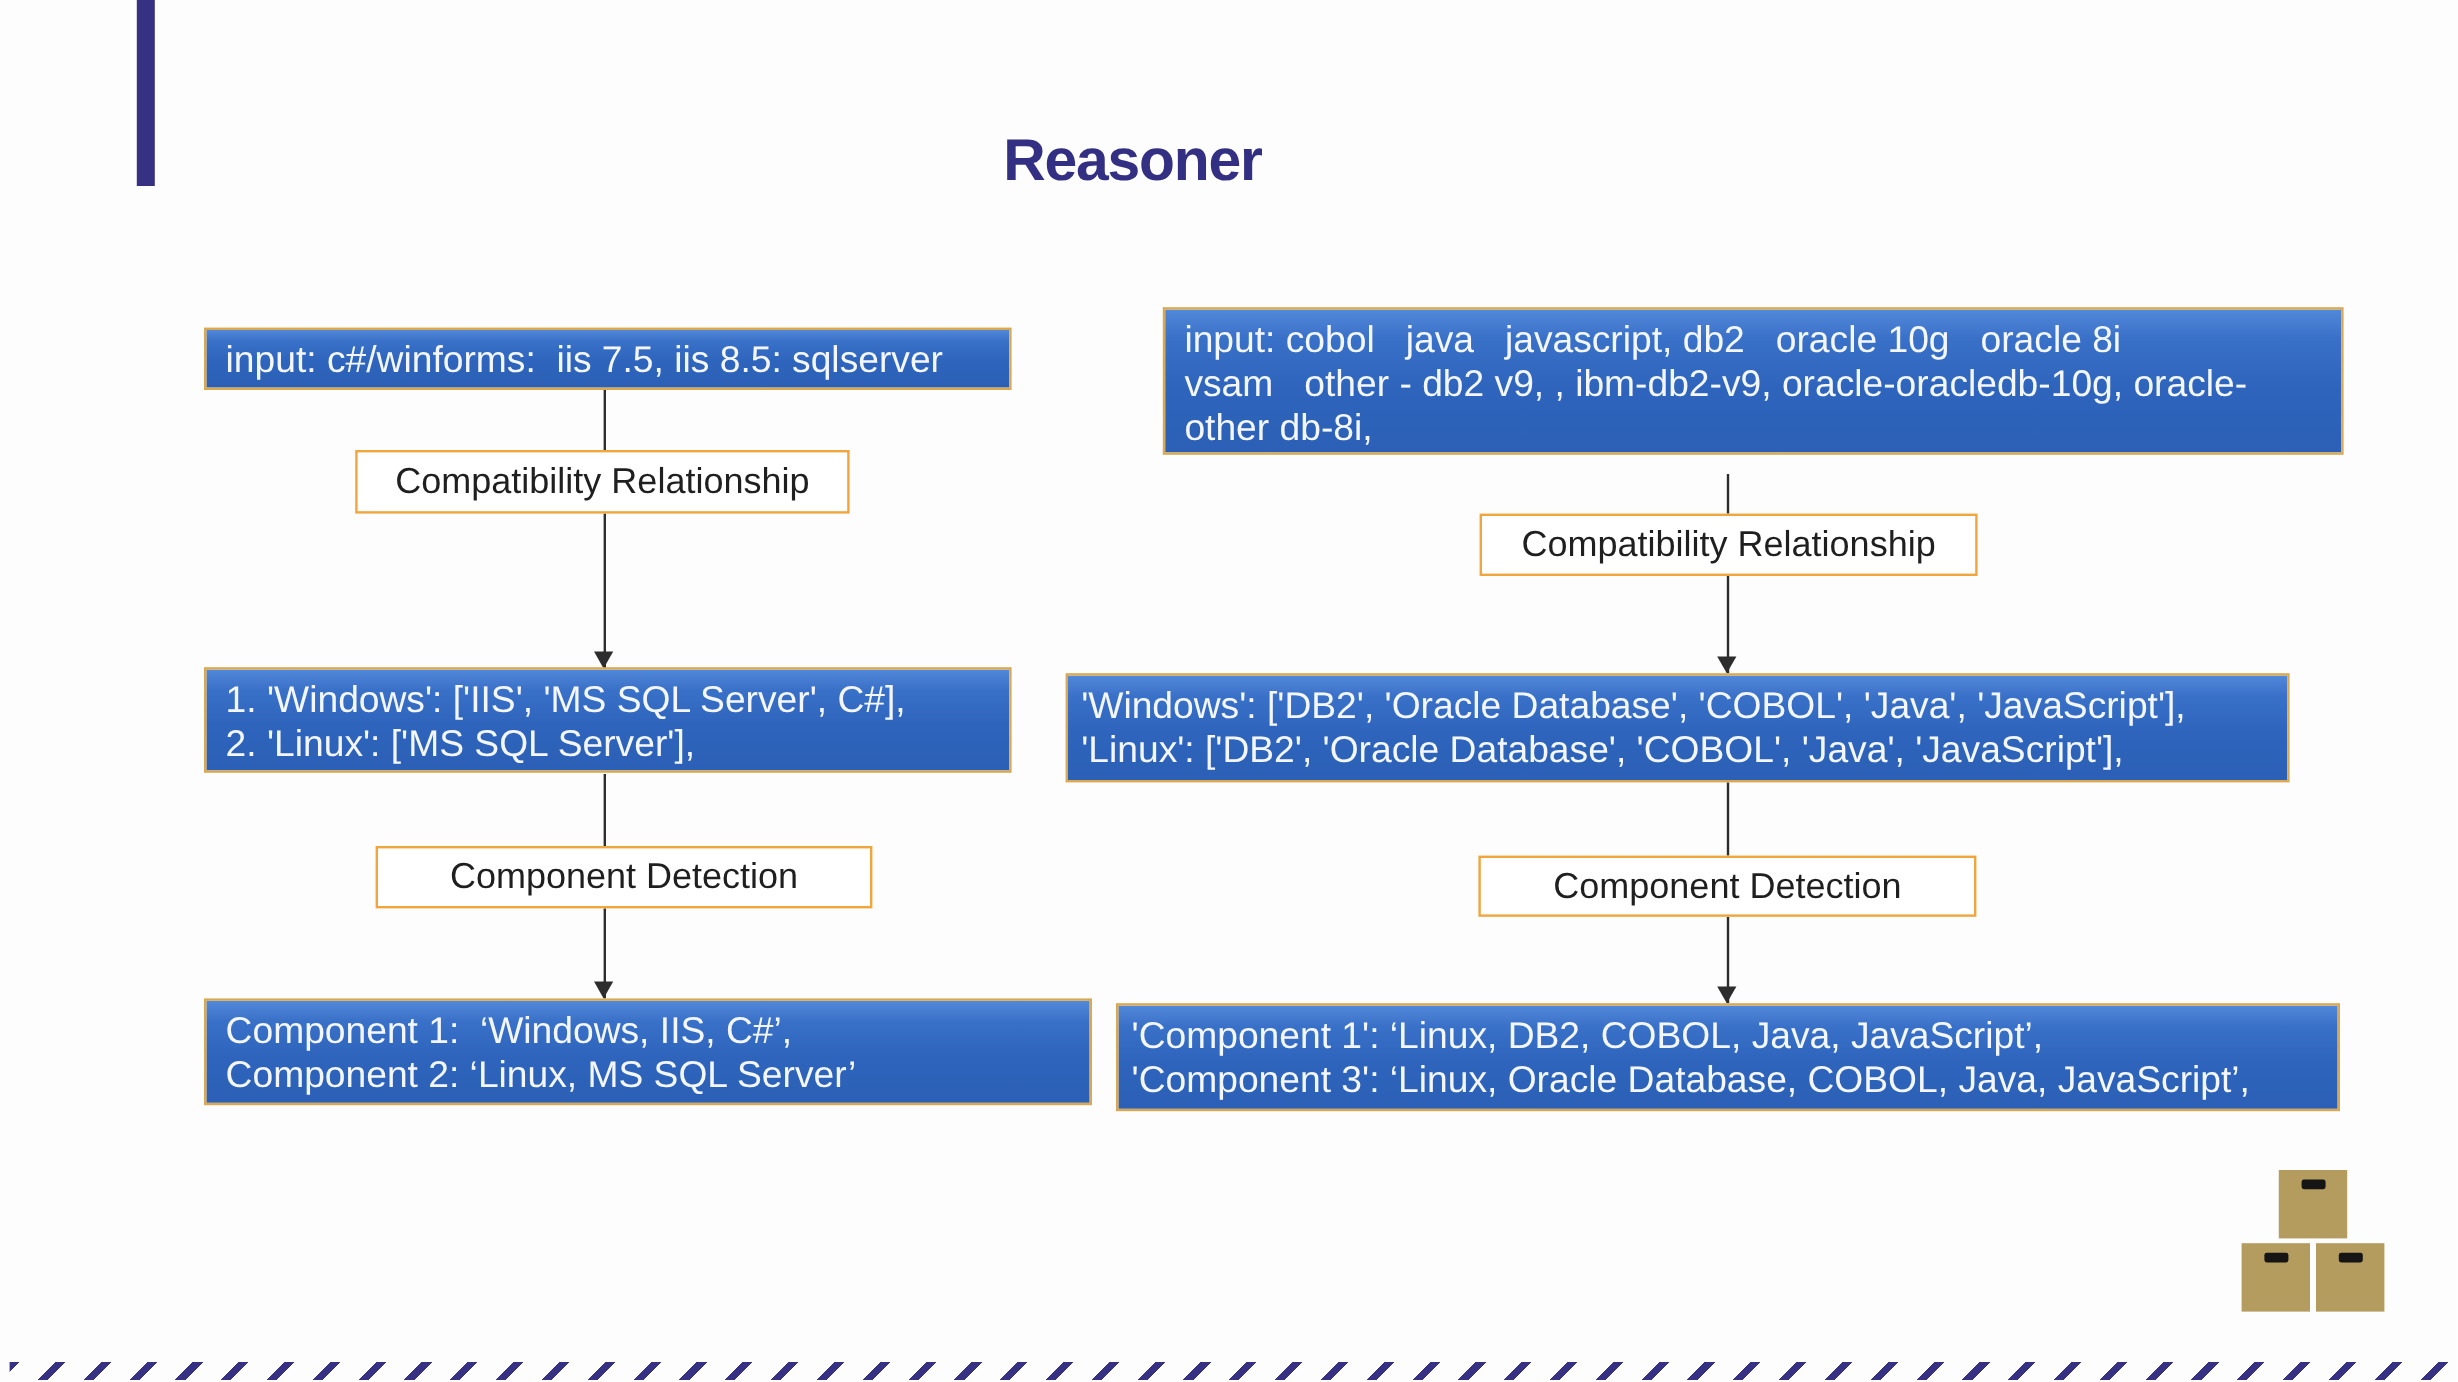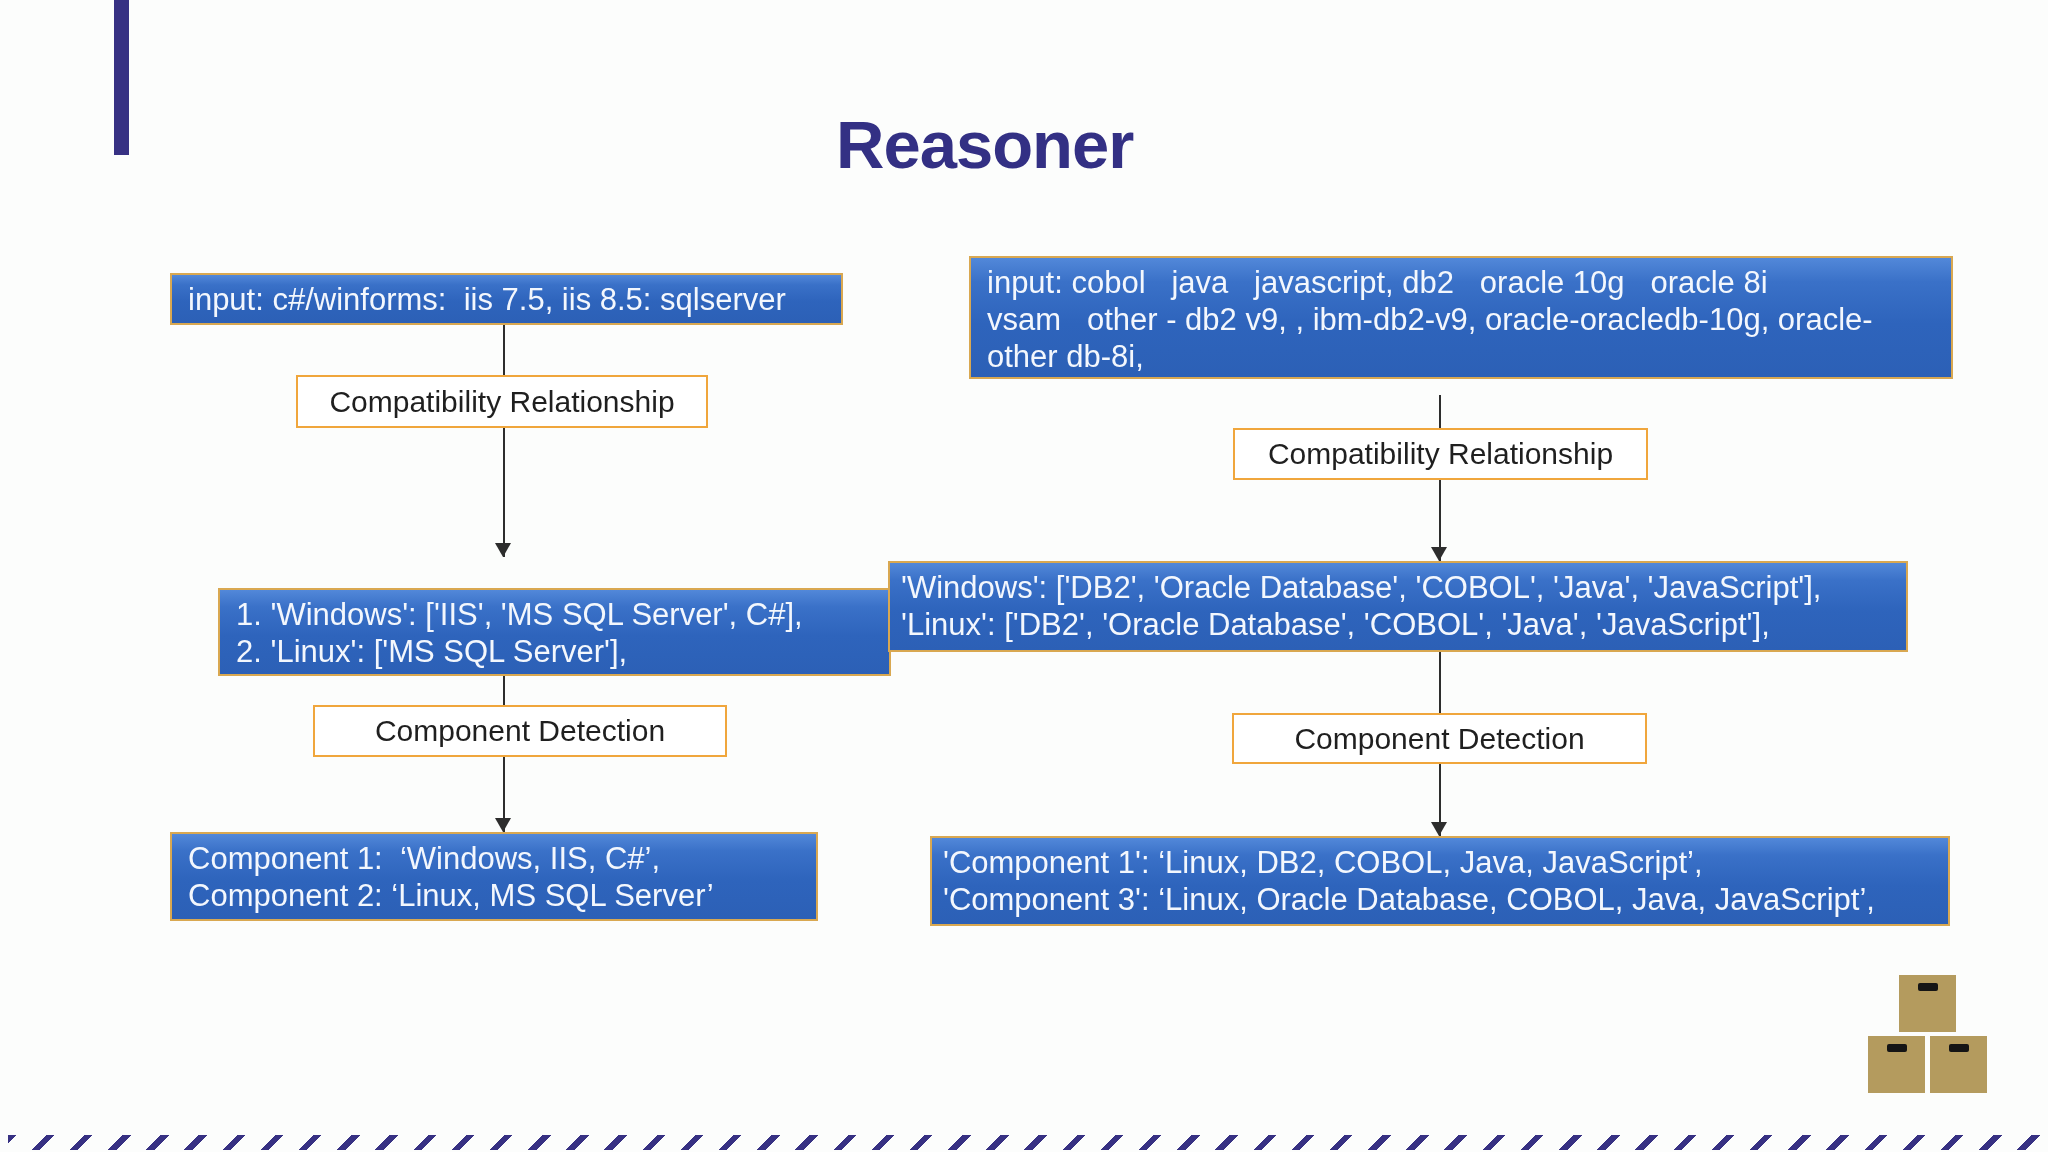--- a/index.html
+++ b/index.html
@@ -2,21 +2,21 @@
 <html><head>
 <meta charset="utf-8">
 <style>
   html,body { margin:0; padding:0; background:#ffffff; }
   .slide {
     position:relative; width:2048px; height:1152px; overflow:hidden;
     background:#fcfdfc; font-family:"Liberation Sans", sans-serif;
   }
   .vbar { position:absolute; left:114px; top:0; width:15px; height:155px; background:#373183; }
   .title {
-    position:absolute; left:836px; top:106px; font-size:67px; font-weight:bold;
+    position:absolute; left:836px; top:106px; font-size:49px; font-weight:bold;
     color:#333084; letter-spacing:-1px; white-space:pre;
   }
   .node {
     position:absolute; box-sizing:border-box;
     background:linear-gradient(180deg,#5288d9 0%, #3a71c8 20%, #2e64bc 55%, #2c60b6 100%);
     border:2px solid #d9a851; color:#f3f7fd; font-size:31px; z-index:2;
   }
   .node .tline { white-space:pre; line-height:37px; }
   .node.single { display:flex; align-items:center; padding-left:16px; }
   .node.multi  { padding:6px 8px 0 16px; }
@@ -58,33 +58,33 @@
       <div class="tline">input: c#/winforms:  iis 7.5, iis 8.5: sqlserver</div>
     </div>
 
     <div class="cline" style="left:503px; top:325px; height:232px;"></div>
     <div class="ahead" style="left:495px; top:543px;"></div>
 
     <div class="steplabel" style="left:296px; top:375px; width:412px; height:53px;">
       <span>Compatibility Relationship</span>
     </div>
 
-    <div class="node multi" style="left:170px; top:588px; width:673px; height:88px;margin-left:48px;">
+    <div class="node multi" style="left:170px; top:556px; width:673px; height:88px;">
       <div class="tline">1. 'Windows': ['IIS', 'MS SQL Server', C#],</div>
       <div class="tline">2. 'Linux': ['MS SQL Server'],</div>
     </div>
 
     <div class="cline" style="left:503px; top:645px; height:187px;"></div>
     <div class="ahead" style="left:495px; top:818px;"></div>
 
     <div class="steplabel" style="left:313px; top:705px; width:414px; height:52px;">
       <span>Component Detection</span>
     </div>
 
-    <div class="node multi" style="left:170px; top:832px; width:648px; height:89px;">
+    <div class="node multi" style="left:170px; top:832px; width:740px; height:89px;">
       <div class="tline">Component 1:  ‘Windows, IIS, C#’,</div>
       <div class="tline">Component 2: ‘Linux, MS SQL Server’</div>
     </div>
 
   </div>
 
   <div>
 
     <div class="node multi" style="left:969px; top:256px; width:984px; height:123px;">
       <div class="tline">input: cobol   java   javascript, db2   oracle 10g   oracle 8i</div>

